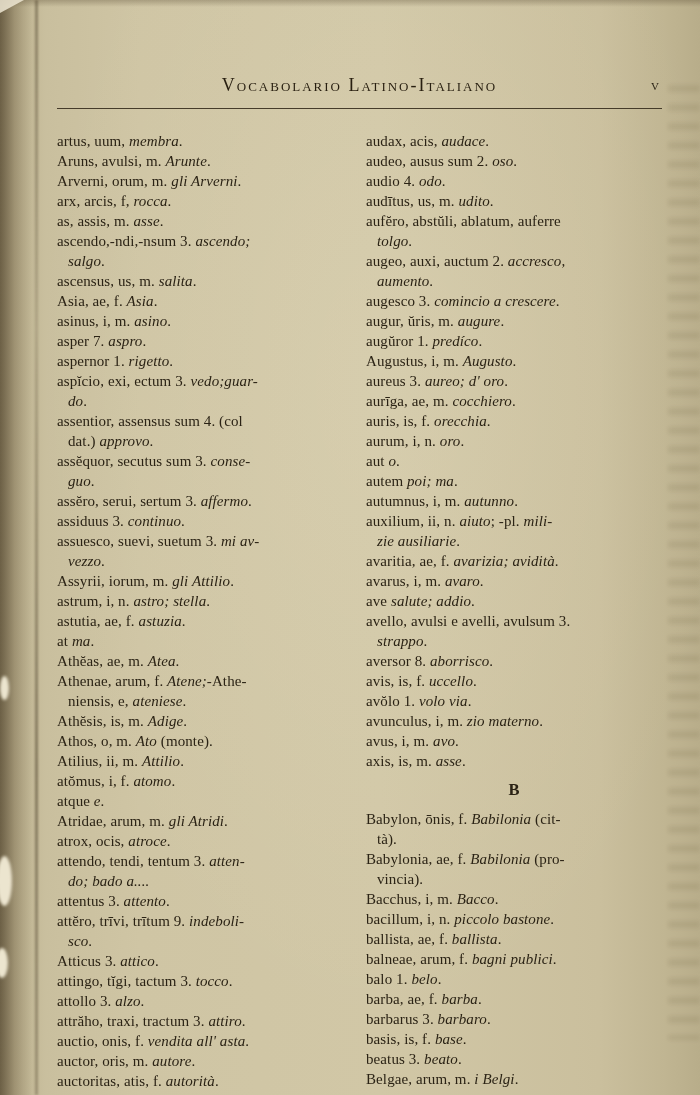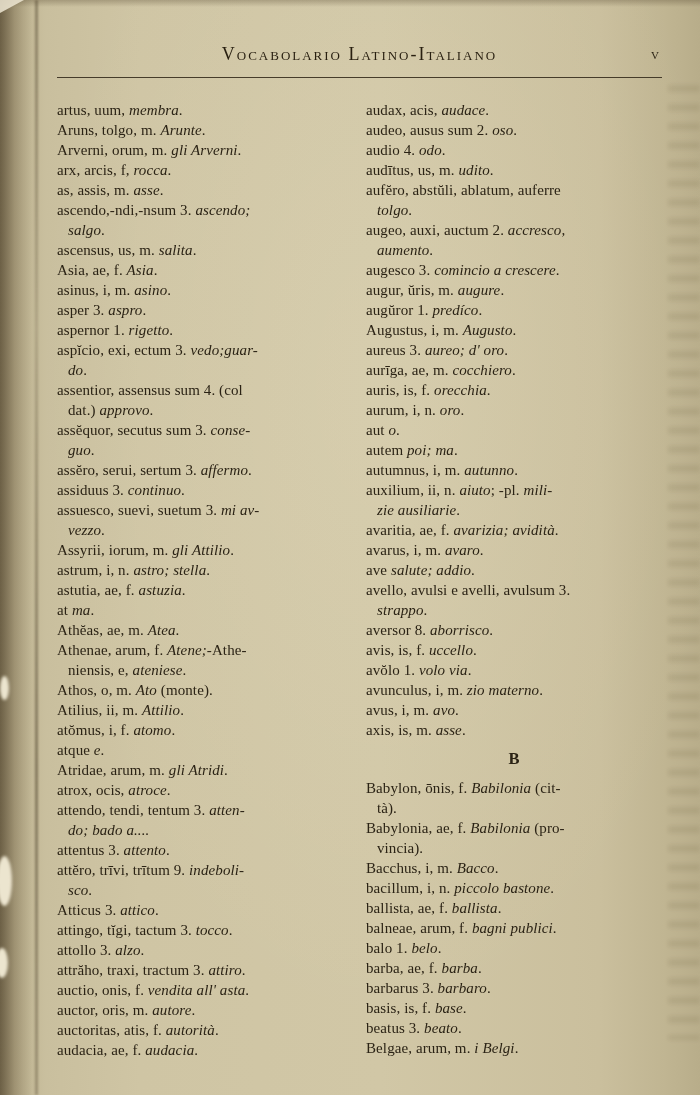--- a/index.html
+++ b/index.html
@@ -22,21 +22,21 @@
     background:linear-gradient(180deg,rgba(72,60,38,0.45),rgba(72,60,38,0.18) 30%,rgba(72,60,38,0.5) 70%,rgba(72,60,38,0.32));}
   .corner-sliver{position:absolute;left:0;top:0;width:24px;height:13px;opacity:.85;
     background:#efe8d3;clip-path:polygon(0 0,100% 0,0 100%);}
   .spot{position:absolute;background:#ece5cf;border-radius:50%;filter:blur(1.5px);}
   .spot.s1{left:-3px;top:856px;width:15px;height:50px;}
   .spot.s2{left:0px;top:676px;width:9px;height:24px;}
   .spot.s3{left:-4px;top:948px;width:12px;height:30px;}
   .ghost{position:absolute;right:0;top:85px;bottom:55px;width:32px;filter:blur(2px);opacity:.9;
     background:repeating-linear-gradient(180deg,rgba(96,80,48,0.13) 0 7px,rgba(0,0,0,0) 7px 19px);}
   .page{position:absolute;inset:0;padding:44px 38px 0 57px;box-sizing:border-box;}
-  .header{position:relative;text-align:center;height:26px;}
+  .header{position:relative;text-align:center;height:26px;margin-top:31px;}
   .title{display:inline-block;font-size:18px;letter-spacing:2px;font-variant:small-caps;color:#281f10;}
   .pagenum{position:absolute;right:2px;top:2px;font-size:15px;font-variant:small-caps;letter-spacing:1px;}
   .rule{margin-top:7px;border-top:1.6px solid rgba(58,48,32,0.92);width:100%;}
   .cols{display:flex;gap:13px;margin-top:22px;}
   .col{width:296px;}
   .entry{font-size:15px;line-height:20px;padding-left:11px;text-indent:-11px;
     white-space:pre-line;letter-spacing:0.1px;}
   .entry .it{font-style:italic;}
   .section-letter{text-align:center;font-weight:bold;font-size:16.5px;line-height:20px;margin:9px 0 9px 0;}
 </style>
@@ -46,48 +46,49 @@
 <div class="scan">
   <div class="page">
     <div class="header">
       <span class="title">Vocabolario Latino-Italiano</span>
       <span class="pagenum">v</span>
     </div>
     <div class="rule"></div>
     <div class="cols">
       <div class="col" id="col-left">
           <div class="entry"><span>artus, uum, </span><span class="it">membra</span><span>.</span></div>
-          <div class="entry"><span>Aruns, tolgo, m. </span><span class="it">Arunte</span><span>.</span></div>
+          <div class="entry"><span>Aruns, avulsi, m. </span><span class="it">Arunte</span><span>.</span></div>
           <div class="entry"><span>Arverni, orum, m. </span><span class="it">gli Arverni</span><span>.</span></div>
           <div class="entry"><span>arx, arcis, f, </span><span class="it">rocca</span><span>.</span></div>
           <div class="entry"><span>as, assis, m. </span><span class="it">asse</span><span>.</span></div>
           <div class="entry"><span>ascendo,-ndi,-nsum 3. </span><span class="it">ascendo;
 salgo</span><span>.</span></div>
           <div class="entry"><span>ascensus, us, m. </span><span class="it">salita</span><span>.</span></div>
           <div class="entry"><span>Asia, ae, f. </span><span class="it">Asia</span><span>.</span></div>
           <div class="entry"><span>asinus, i, m. </span><span class="it">asino</span><span>.</span></div>
-          <div class="entry"><span>asper 3. </span><span class="it">aspro</span><span>.</span></div>
+          <div class="entry"><span>asper 7. </span><span class="it">aspro</span><span>.</span></div>
           <div class="entry"><span>aspernor 1. </span><span class="it">rigetto</span><span>.</span></div>
           <div class="entry"><span>aspĭcio, exi, ectum 3. </span><span class="it">vedo;guar-
 do</span><span>.</span></div>
           <div class="entry"><span>assentior, assensus sum 4. (col
 dat.) </span><span class="it">approvo</span><span>.</span></div>
           <div class="entry"><span>assĕquor, secutus sum 3. </span><span class="it">conse-
 guo</span><span>.</span></div>
           <div class="entry"><span>assĕro, serui, sertum 3. </span><span class="it">affermo</span><span>.</span></div>
           <div class="entry"><span>assiduus 3. </span><span class="it">continuo</span><span>.</span></div>
           <div class="entry"><span>assuesco, suevi, suetum 3. </span><span class="it">mi av-
 vezzo</span><span>.</span></div>
           <div class="entry"><span>Assyrii, iorum, m. </span><span class="it">gli Attilio</span><span>.</span></div>
           <div class="entry"><span>astrum, i, n. </span><span class="it">astro; stella</span><span>.</span></div>
           <div class="entry"><span>astutia, ae, f. </span><span class="it">astuzia</span><span>.</span></div>
           <div class="entry"><span>at </span><span class="it">ma</span><span>.</span></div>
           <div class="entry"><span>Athĕas, ae, m. </span><span class="it">Atea</span><span>.</span></div>
           <div class="entry"><span>Athenae, arum, f. </span><span class="it">Atene;</span><span>-Athe-
 niensis, e, </span><span class="it">ateniese</span><span>.</span></div>
+          <div class="entry"><span>Athĕsis, is, m. </span><span class="it">Adige</span><span>.</span></div>
           <div class="entry"><span>Athos, o, m. </span><span class="it">Ato</span><span> (monte).</span></div>
           <div class="entry"><span>Atilius, ii, m. </span><span class="it">Attilio</span><span>.</span></div>
           <div class="entry"><span>atŏmus, i, f. </span><span class="it">atomo</span><span>.</span></div>
           <div class="entry"><span>atque </span><span class="it">e</span><span>.</span></div>
           <div class="entry"><span>Atridae, arum, m. </span><span class="it">gli Atridi</span><span>.</span></div>
           <div class="entry"><span>atrox, ocis, </span><span class="it">atroce</span><span>.</span></div>
           <div class="entry"><span>attendo, tendi, tentum 3. </span><span class="it">atten-
 do; bado a....</span></div>
           <div class="entry"><span>attentus 3. </span><span class="it">attento</span><span>.</span></div>
           <div class="entry"><span>attĕro, trīvi, trītum 9. </span><span class="it">indeboli-

